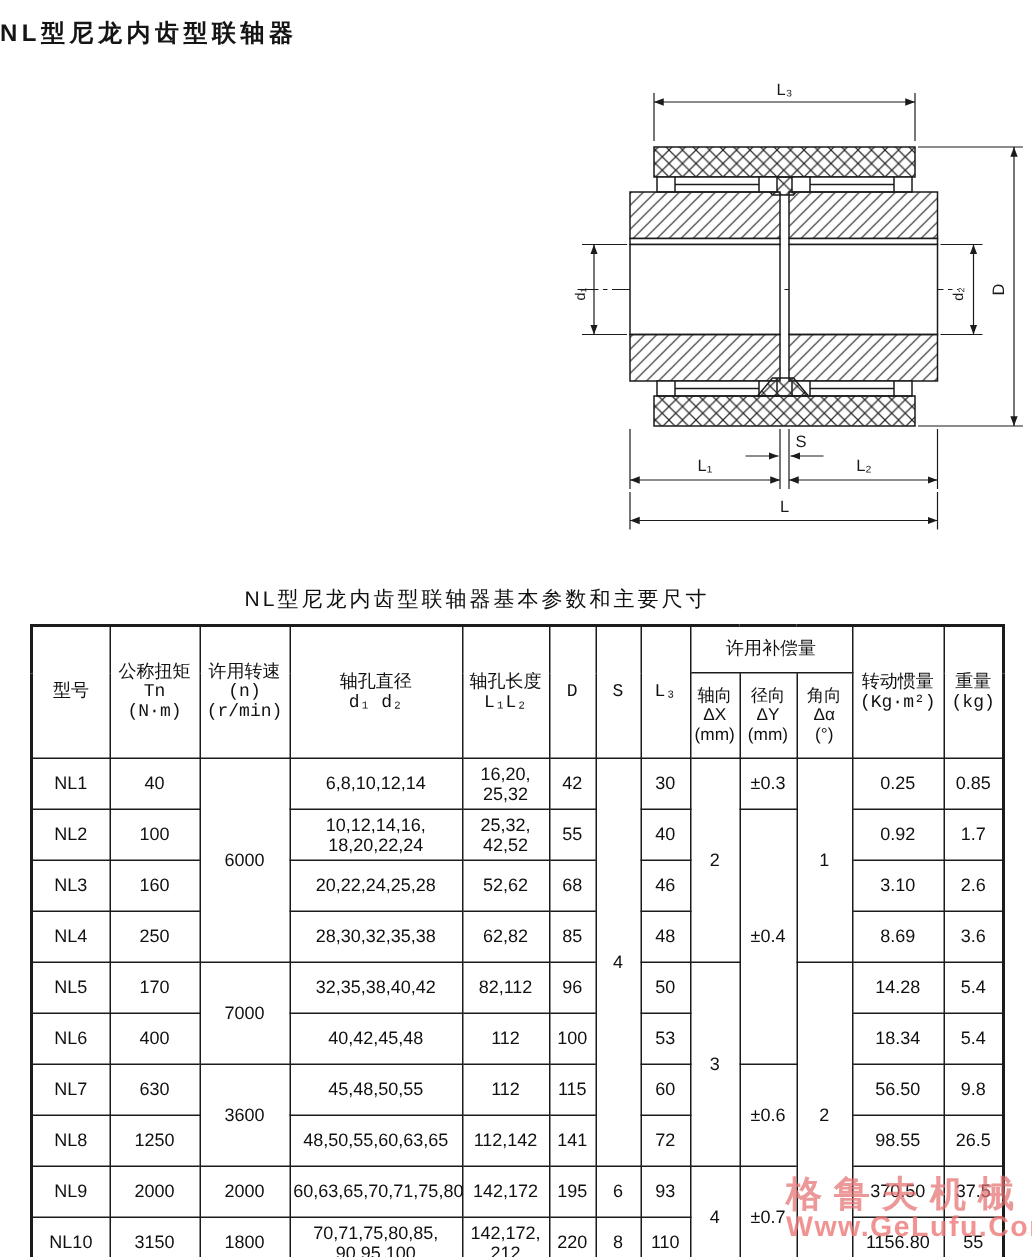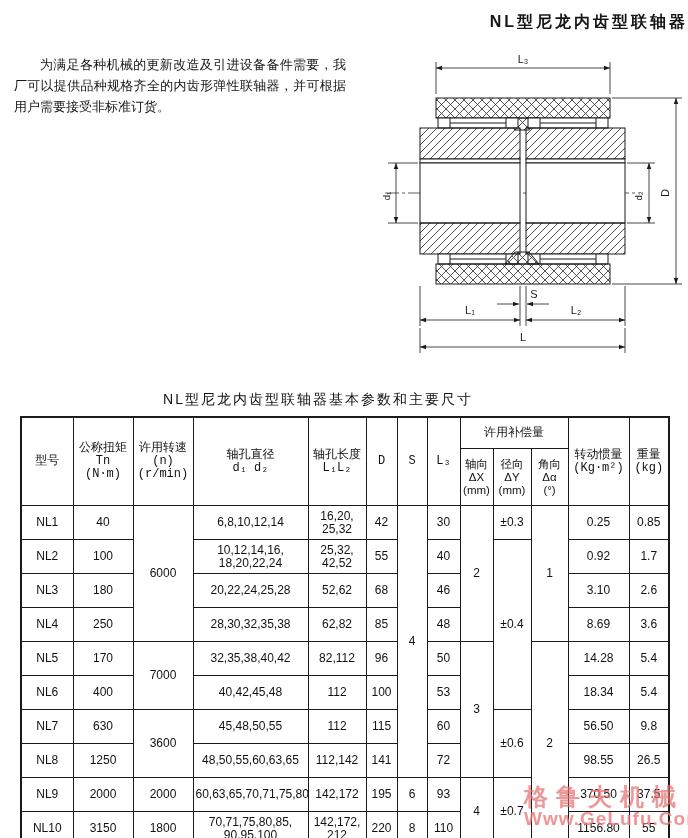--- a/index.html
+++ b/index.html
@@ -2,21 +2,21 @@
 <html><head>
 <meta charset="utf-8">
 <style>
   html,body{margin:0;padding:0;}
   body{
     width:688px;height:838px;position:relative;background:#ffffff;
     font-family:"Liberation Sans","DejaVu Sans",sans-serif;color:#151515;
     overflow:hidden;
   }
   .page-title{
-    position:absolute;top:12px;left:0;width:688px;text-align:right;
+    position:absolute;top:12px;left:0;width:688px;text-align:left;
     font-size:16px;font-weight:bold;letter-spacing:3px;
   }
   .intro{
     position:absolute;left:14px;top:54px;width:332px;
     font-size:13px;line-height:21px;text-align:justify;
   }
   .intro p{margin:0;text-indent:2em;}
   .diagram-wrap{position:absolute;left:383px;top:46px;width:303px;height:330px;}
   .table-title{
     position:absolute;top:391px;left:0;width:636px;text-align:center;
@@ -41,21 +41,20 @@
   .wm .wm1{font-size:24px;font-weight:bold;letter-spacing:8px;color:rgba(228,112,112,0.72);}
   .wm .wm2{font-size:19px;font-weight:bold;letter-spacing:1px;color:rgba(238,120,120,0.8);}
   svg text{font-family:"Liberation Sans","DejaVu Sans",sans-serif;fill:#1b1b1b;}
 </style>
 </head>
 <body>
 
 <div class="page-title">NL型尼龙内齿型联轴器</div>
 
 <div class="intro">
-  <p>为满足各种机械的更新改造及引进设备备件需要，我厂可以提供品种规格齐全的内齿形弹性联轴器，并可根据用户需要接受非标准订货。</p>
 </div>
 
 <div class="diagram-wrap">
 <svg viewBox="0 0 303 330" width="303" height="330">
   <defs>
     <pattern id="xhatch" width="9" height="9" patternUnits="userSpaceOnUse">
       <path d="M0,9 L9,0 M0,0 L9,9 M-2,7 L2,11 M7,-2 L11,2" stroke="#2a2a2a" stroke-width="0.8" fill="none"></path>
     </pattern>
     <pattern id="dhatch" width="8" height="8" patternUnits="userSpaceOnUse">
       <path d="M-2,2 L2,-2 M0,8 L8,0 M6,10 L10,6" stroke="#2a2a2a" stroke-width="0.8" fill="none"></path>
@@ -237,21 +236,21 @@
       <td>25,32,
 42,52</td>
       <td>55</td>
       <td>40</td>
       <td rowspan="5">±0.4</td>
       <td>0.92</td>
       <td>1.7</td>
     </tr>
     <tr>
       <td>NL3</td>
-      <td>180</td>
+      <td>160</td>
       <td>20,22,24,25,28</td>
       <td>52,62</td>
       <td>68</td>
       <td>46</td>
       <td>3.10</td>
       <td>2.6</td>
     </tr>
     <tr>
       <td>NL4</td>
       <td>250</td>

